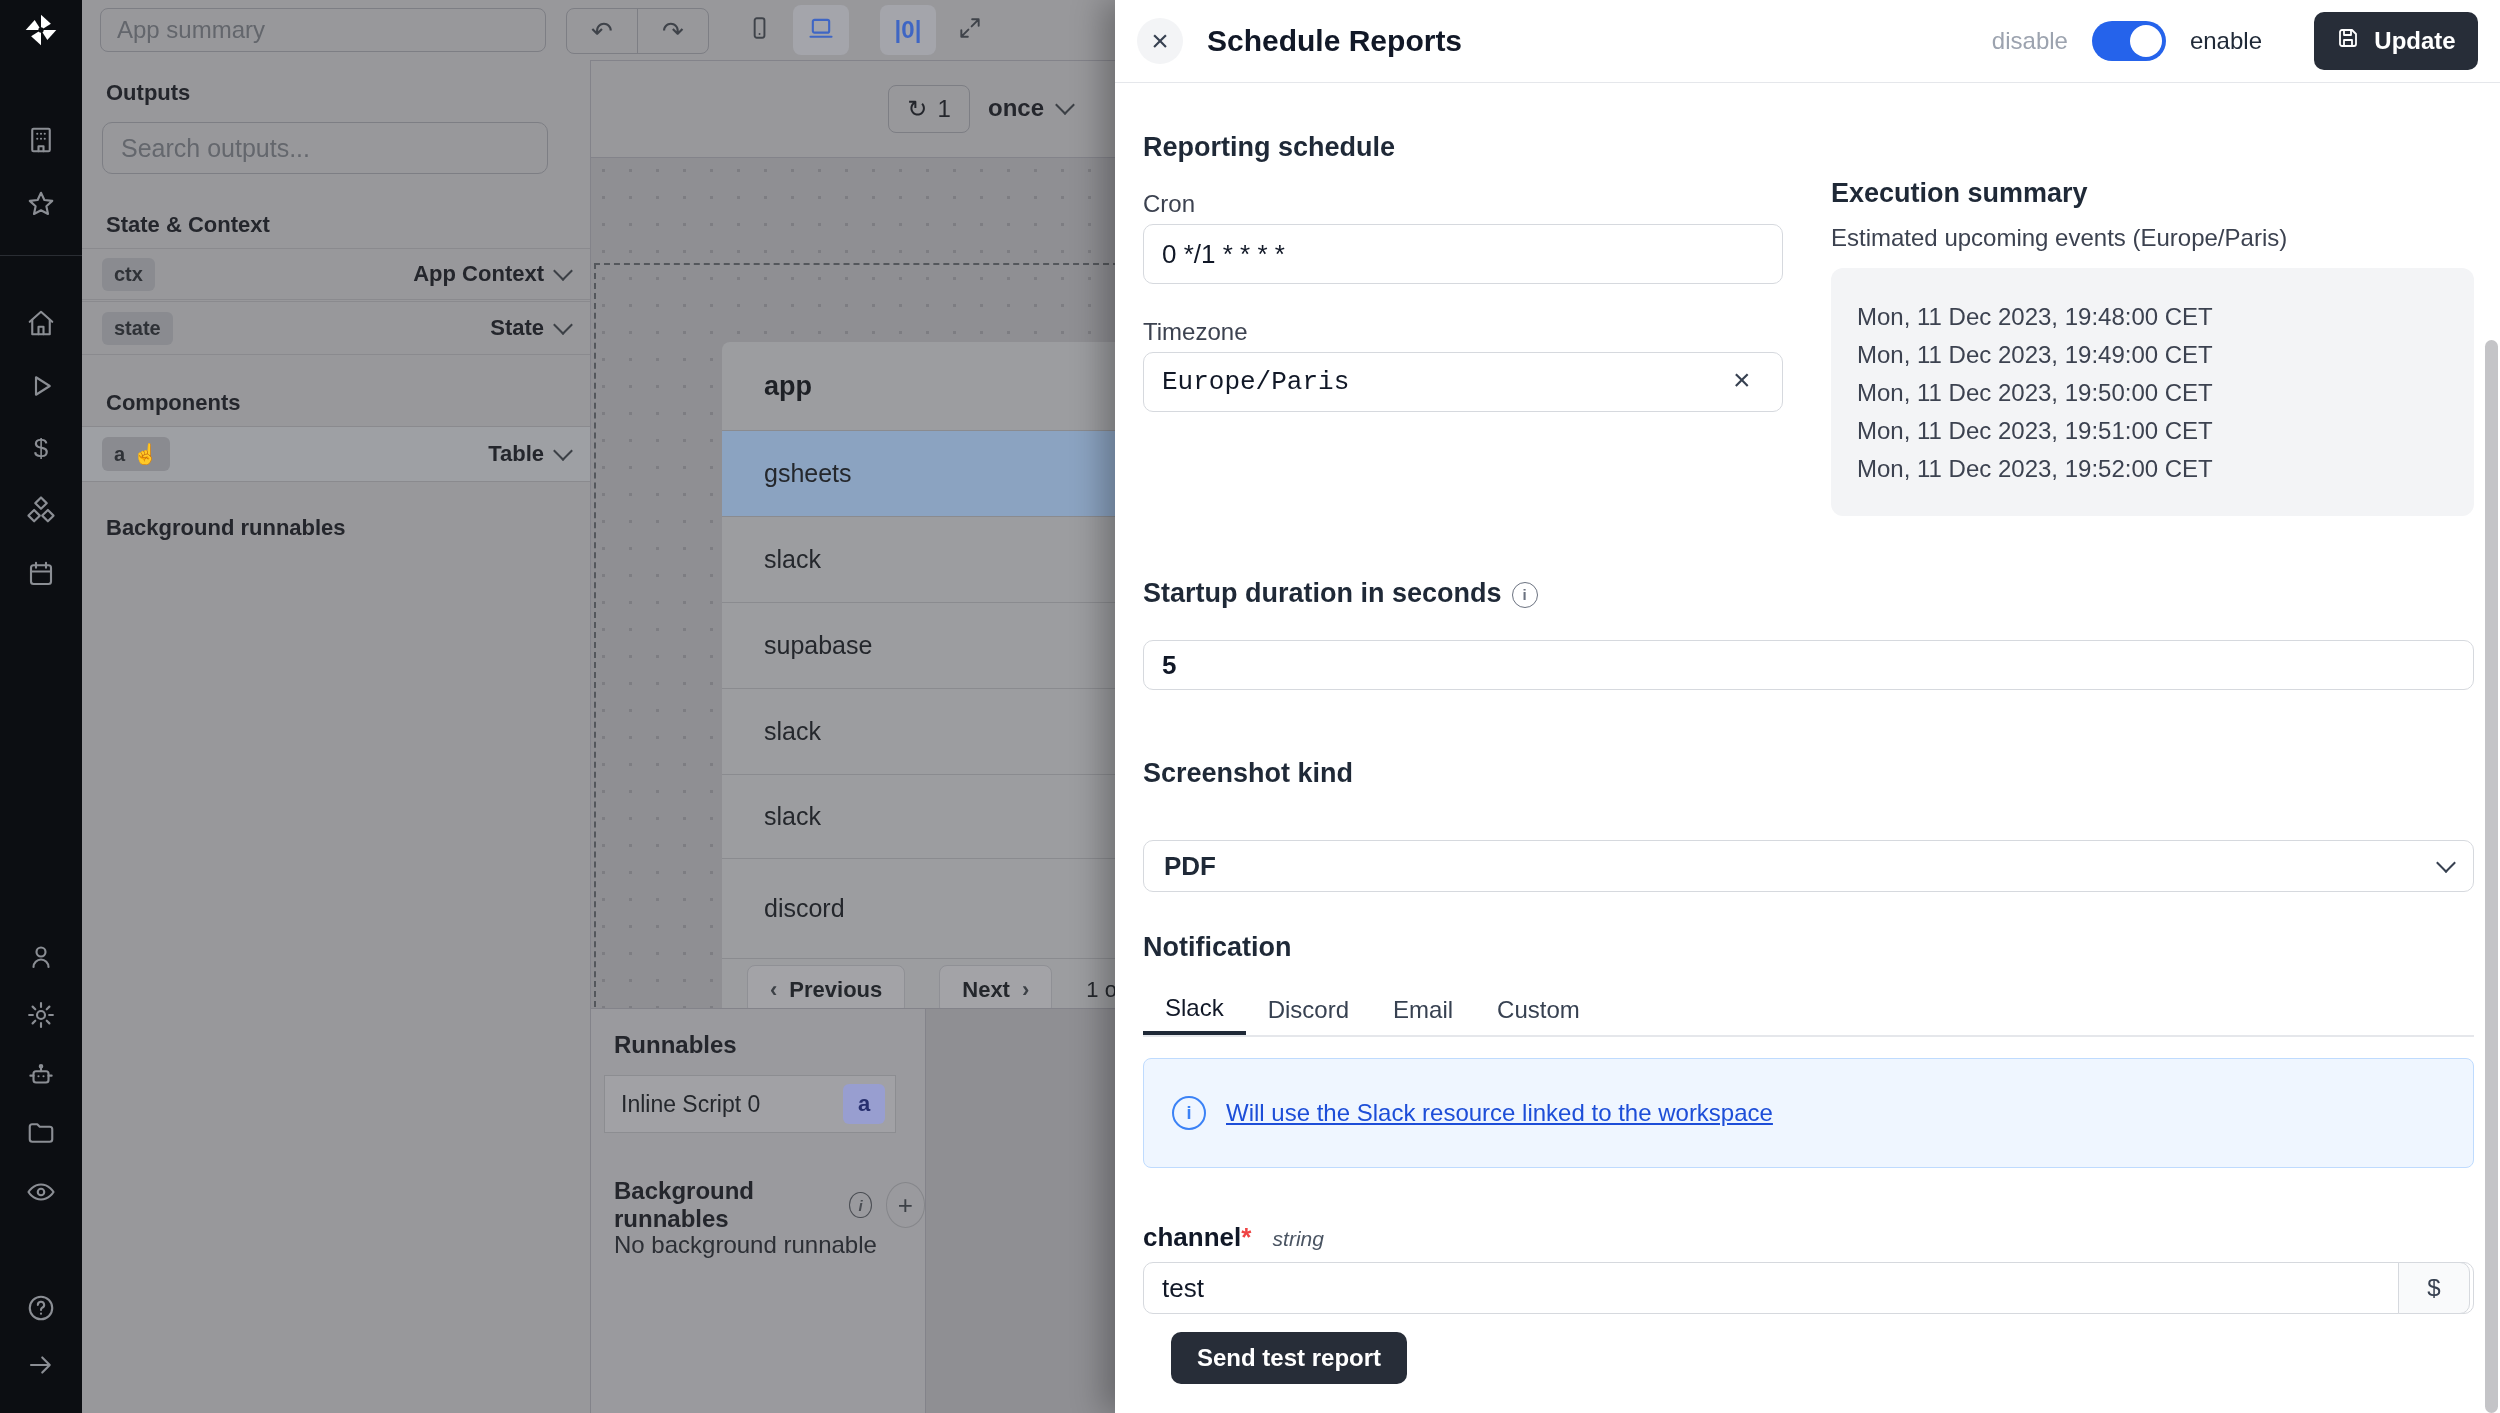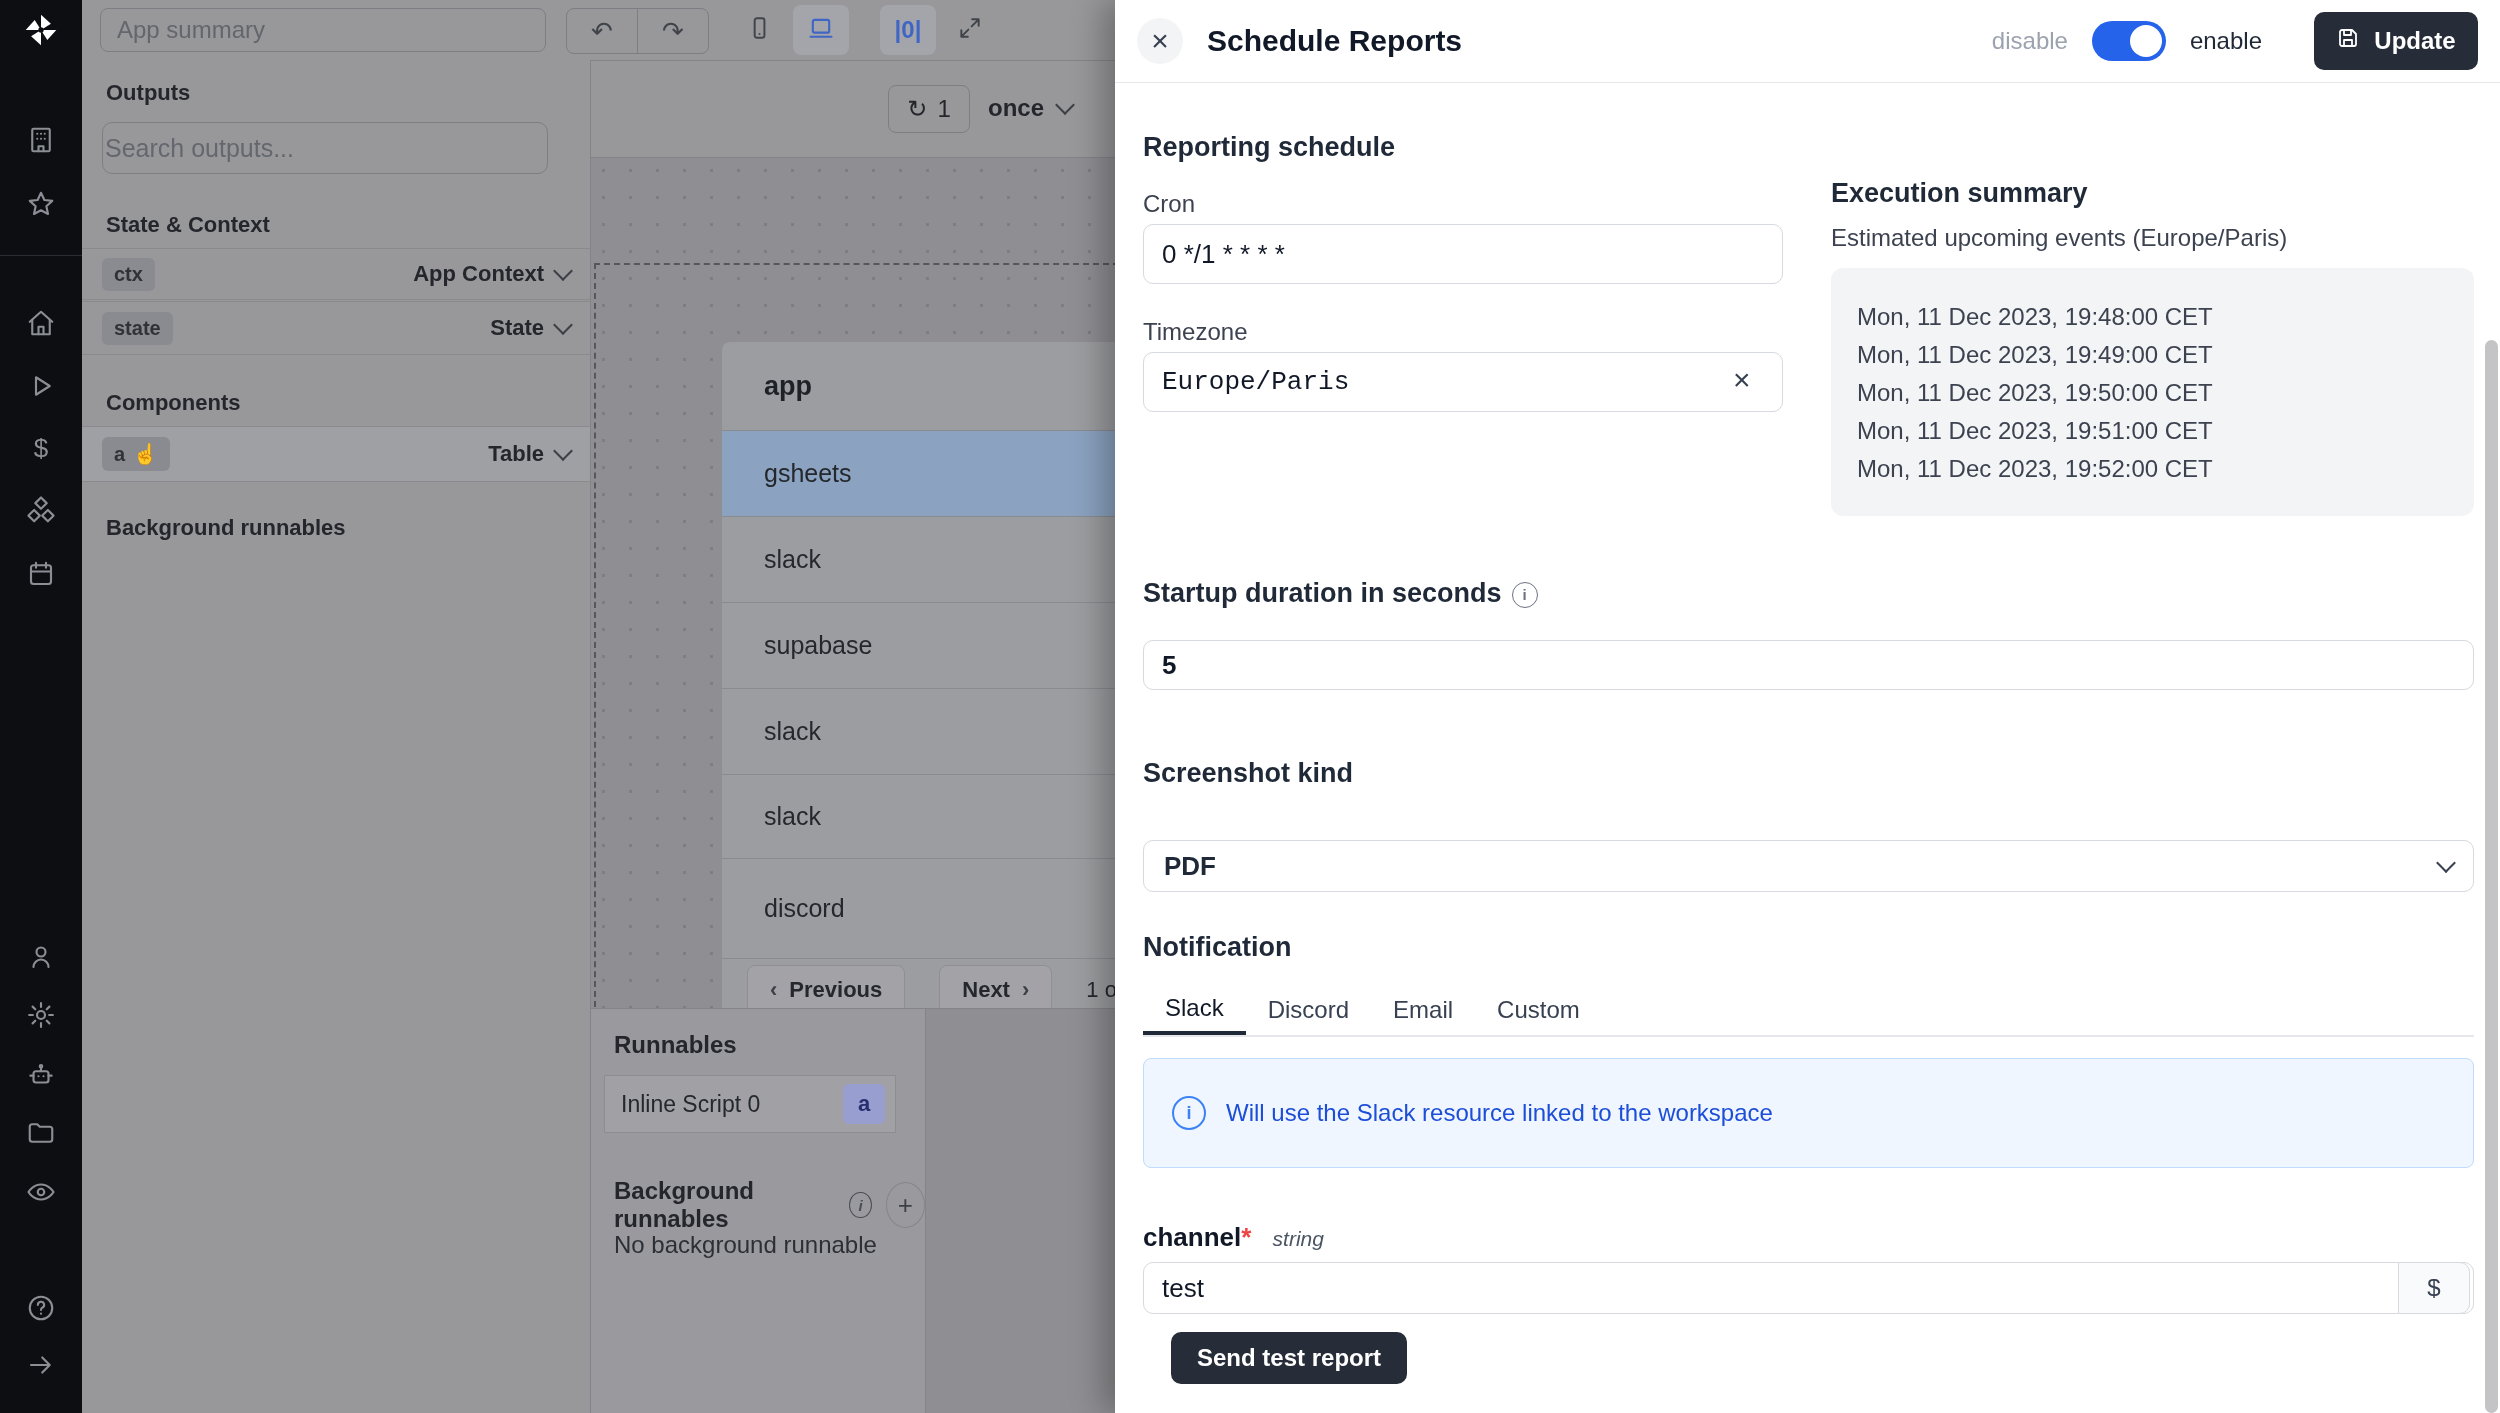--- a/index.html
+++ b/index.html
@@ -23,21 +23,21 @@
   .tb-btn + .tb-btn{border-left:1.5px solid #7d7e84;}
   .chip-group{position:absolute;top:5px;height:50px;display:flex;gap:6px;align-items:center;}
   .chip{width:56px;height:50px;display:flex;align-items:center;justify-content:center;border-radius:8px;}
   .chip.active{background:#a4a5ab;}
   .chip svg{fill:none;stroke-width:1.8;stroke-linecap:round;stroke-linejoin:round;}
   .align-txt{font-size:24px;font-weight:bold;color:#3f66c4;}
   
   .outputs{position:absolute;left:82px;top:60px;width:508px;height:1353px;background:#98989b;border-right:1px solid #83838a;z-index:1;}
   .o-title{position:absolute;left:24px;top:20px;font-size:22px;font-weight:bold;color:#24262c;}
   .o-search{position:absolute;left:20px;top:62px;width:446px;height:52px;box-sizing:border-box;border:1.5px solid #7d7e84;
-    border-radius:10px;background:transparent;padding:0 2px;font-size:25px;font-family:"Liberation Sans",sans-serif;color:#24262c;outline:none;}
+    border-radius:10px;background:transparent;padding:0 18px;font-size:25px;font-family:"Liberation Sans",sans-serif;color:#24262c;outline:none;}
   .o-search::placeholder{color:#64676d;}
   .o-h{position:absolute;left:24px;font-size:22px;font-weight:bold;color:#24262c;}
   .o-row{position:absolute;left:0;width:508px;box-sizing:border-box;display:flex;align-items:center;
     padding:0 20px;border-top:1px solid #8a8a8e;border-bottom:1px solid #8a8a8e;}
   .o-badge{background:#8a8b90;border-radius:6px;padding:5px 12px;font-size:20px;font-weight:bold;color:#2f3237;display:flex;gap:8px;align-items:center;}
   .o-type{margin-left:auto;font-size:22px;font-weight:bold;color:#24262c;display:flex;align-items:center;gap:12px;}
   .chev{width:12px;height:12px;border-right:2.5px solid #3c4046;border-bottom:2.5px solid #3c4046;transform:rotate(45deg);margin-top:-6px;}
   
   .canvas{position:absolute;left:590px;top:60px;width:1910px;height:1353px;background:#8f8f93;}
   .canvas-top{position:absolute;left:0;top:0;width:100%;height:97px;background:#98989b;border-bottom:1px solid #83838a;}
@@ -99,21 +99,21 @@
   .info-grey{display:inline-flex;width:24px;height:24px;border:1.8px solid #6b7280;border-radius:50%;align-items:center;justify-content:center;font-size:15px;color:#6b7280;font-weight:bold;vertical-align:middle;margin-left:10px;}
   .d-select{position:absolute;left:28px;top:840px;width:1331px;height:52px;box-sizing:border-box;border:1.5px solid #d6d9de;border-radius:10px;
     display:flex;align-items:center;padding:0 20px;font-size:26px;font-weight:bold;color:#1f2937;}
   .d-select .chevd{margin-left:auto;width:12px;height:12px;border-right:2.5px solid #374151;border-bottom:2.5px solid #374151;transform:rotate(45deg);margin-top:-6px;}
   .tabs{position:absolute;left:28px;top:985px;width:1331px;height:50px;display:flex;border-bottom:2px solid #e5e7eb;}
   .tab{padding:0 22px;display:flex;align-items:center;font-size:24px;color:#374151;height:50px;box-sizing:border-box;}
   .tab.active{color:#111827;border-bottom:4px solid #1f2937;font-weight:normal;}
   .banner{position:absolute;left:28px;top:1058px;width:1331px;height:110px;box-sizing:border-box;background:#eff6ff;border:1.5px solid #bfdbfe;
     border-radius:8px;display:flex;align-items:center;gap:20px;padding-left:28px;}
   .info-blue{width:30px;height:30px;border:2px solid #3b82f6;border-radius:50%;display:flex;align-items:center;justify-content:center;font-size:18px;color:#3b82f6;font-weight:bold;flex:none;}
-  .banner .txt{font-size:24px;color:#1d4ed8;font-weight:500;}
+  .banner .txt{font-size:24px;color:#1d4ed8;font-weight:500;text-decoration:underline;}
   .chan-lbl{position:absolute;left:28px;top:1222px;font-size:26px;color:#111827;font-weight:bold;}
   .chan-lbl .req{color:#ef4444;}
   .chan-lbl .typ{font-size:21px;color:#4b5563;font-style:italic;font-weight:normal;margin-left:14px;}
   .dollar-btn{position:absolute;left:1283px;top:1262px;width:72px;height:52px;box-sizing:border-box;border:1.5px solid #d6d9de;background:#f9fafb;
     border-radius:0 10px 10px 0;display:flex;align-items:center;justify-content:center;font-size:24px;color:#374151;}
   .send-btn{position:absolute;left:28px;top:1332px;height:52px;padding:0 26px;}
   .scrollbar{position:absolute;right:2px;top:340px;width:13px;height:1073px;background:#c4c4c7;border-radius:7px;z-index:6;}
 </style>
 </head>
 <body>

